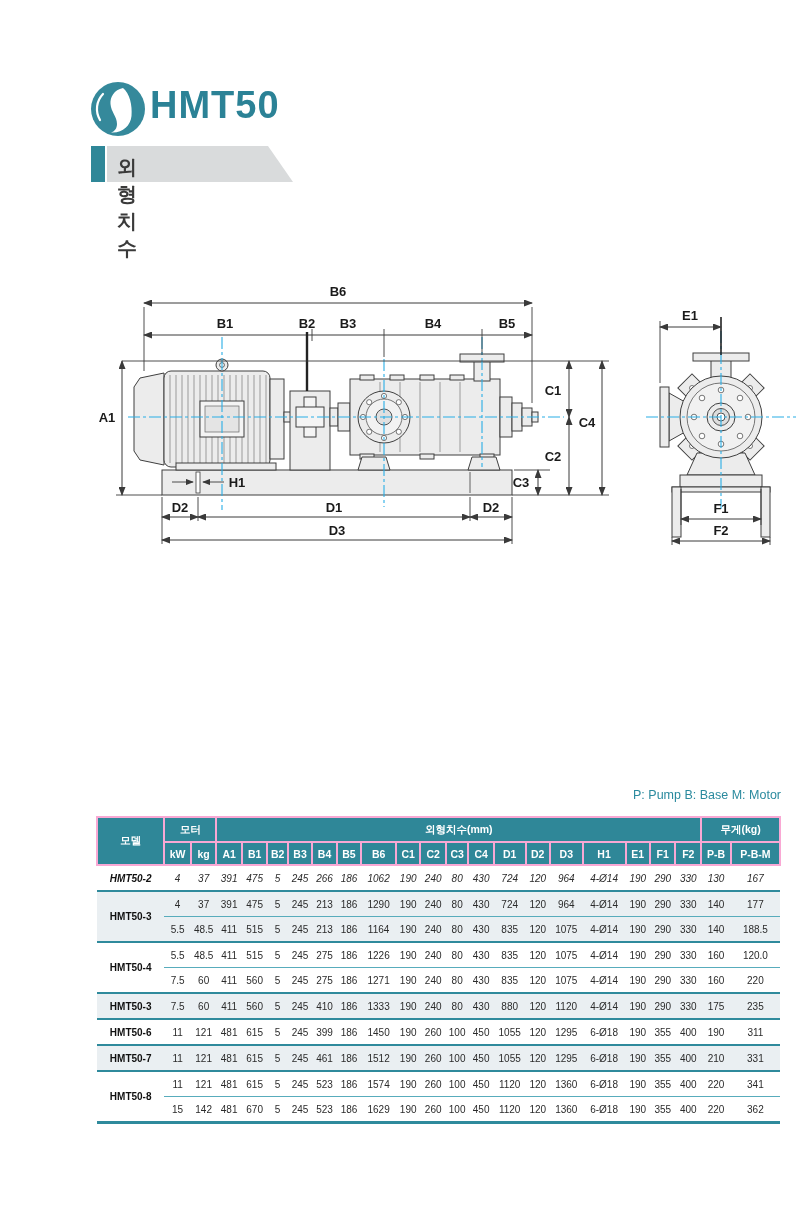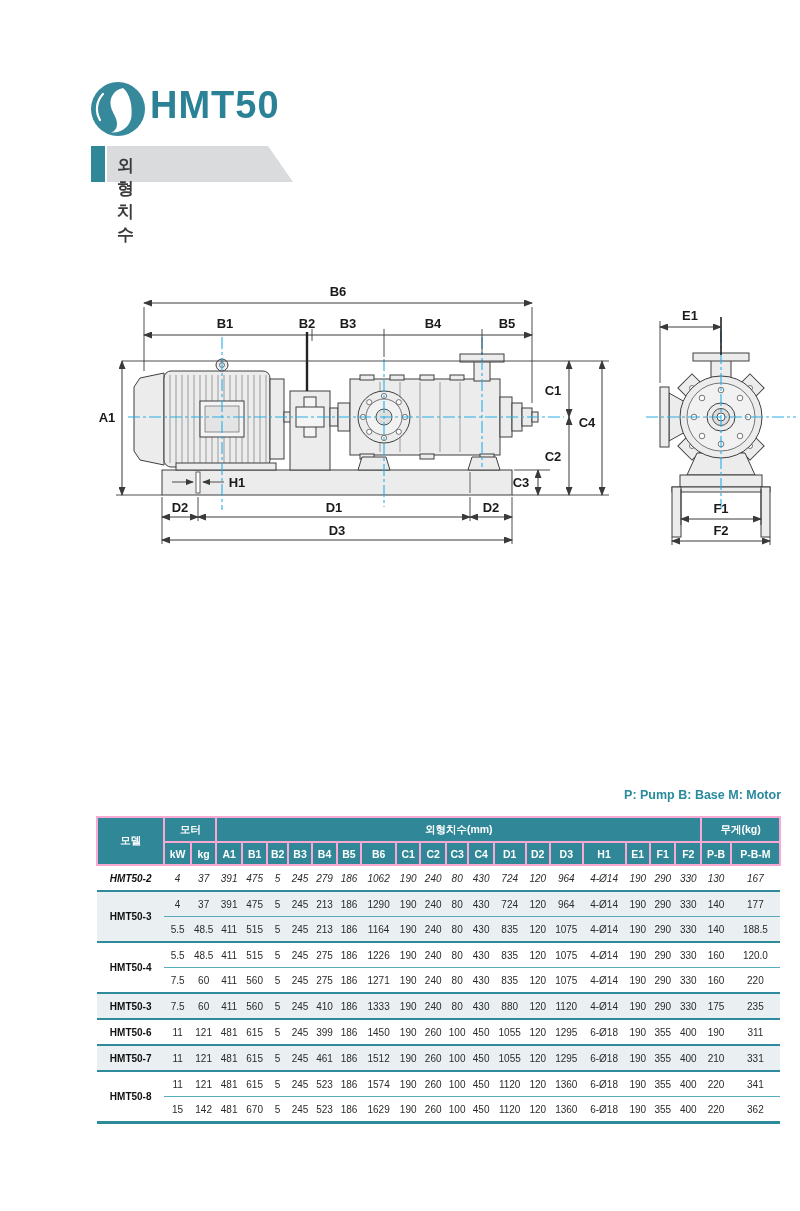--- a/index.html
+++ b/index.html
@@ -7,35 +7,35 @@
         font-family:"Liberation Sans","DejaVu Sans",sans-serif;margin-left:34px;}
 
   
   #logo{position:absolute;left:56px;top:81px;width:56px;height:56px;}
   #title{position:absolute;left:116px;top:84px;font-size:38px;font-weight:bold;
          color:#2b8296;letter-spacing:1px;}
   #banner{position:absolute;left:57px;top:146px;height:36px;}
   #banner .bar{position:absolute;left:0;top:0;width:14px;height:36px;background:#2f8798;}
   #banner .flag{position:absolute;left:16px;top:0;width:186px;height:36px;background:#d9dbdc;
         clip-path:polygon(0 0,161px 0,186px 36px,0 36px);}
-  #banner .flag-label{position:absolute;left:26px;top:8px;font-size:17px;font-weight:bold;color:#3a3a3a;}
+  #banner .flag-label{position:absolute;left:26px;top:8px;font-size:20px;font-weight:bold;color:#3a3a3a;}
 
   
   #diagram{position:absolute;left:60px;top:275px;}
   .body{fill:#ececec;stroke:#3f3f3f;stroke-width:1;}
   .body2{fill:#f4f4f4;stroke:#3f3f3f;stroke-width:1;}
   .thin{stroke:#7a7a7a;stroke-width:.7;fill:none;}
   .ext{stroke:#3a3a3a;stroke-width:.9;fill:none;}
   .dim{stroke:#3a3a3a;stroke-width:1;fill:none;marker-start:url(#arrS);marker-end:url(#arrE);}
   .cl{stroke:#29aee6;stroke-width:1.1;fill:none;stroke-dasharray:12 3 3 3;}
   .lbl{font-family:"Liberation Sans",sans-serif;font-size:13px;font-weight:bold;fill:#1a1a1a;}
 
   
   #legend{position:absolute;left:62px;top:788px;width:685px;text-align:right;
-          color:#2a8a9e;font-weight:bold;font-size:12.5px;}
+          color:#2a8a9e;font-weight:normal;font-size:12.5px;}
   #dims-table{position:absolute;left:62px;top:816px;width:685px;border-collapse:collapse;
           table-layout:fixed;font-size:10px;color:#2b2b2b;border-bottom:3px solid #2f8a9c;}
   #dims-table thead th{background:#2f8798;color:#fff;border:2px solid #f9a8d4;
           font-size:10.5px;font-weight:bold;padding:0;}
   #dims-table thead tr.h1 th{height:23px;}
   #dims-table thead tr.h2 th{height:21px;}
   #dims-table tbody td{text-align:center;height:24px;padding:0;}
   #dims-table tbody td.model-cell{font-weight:bold;color:#101010;}
   #dims-table tbody tr.group-start td{border-top:2px solid #2f8a9c;}
   #dims-table tbody tr:first-child td{border-top:none;font-style:italic;}
@@ -298,21 +298,21 @@
     </thead>
     <tbody>
         <tr class="group-start">
           <td class="model-cell" rowspan="1">HMT50-2</td>
           <td>4</td>
           <td>37</td>
           <td>391</td>
           <td>475</td>
           <td>5</td>
           <td>245</td>
-          <td>279</td>
+          <td>266</td>
           <td>186</td>
           <td>1062</td>
           <td>190</td>
           <td>240</td>
           <td>80</td>
           <td>430</td>
           <td>724</td>
           <td>120</td>
           <td>964</td>
           <td>4-Ø14</td>

